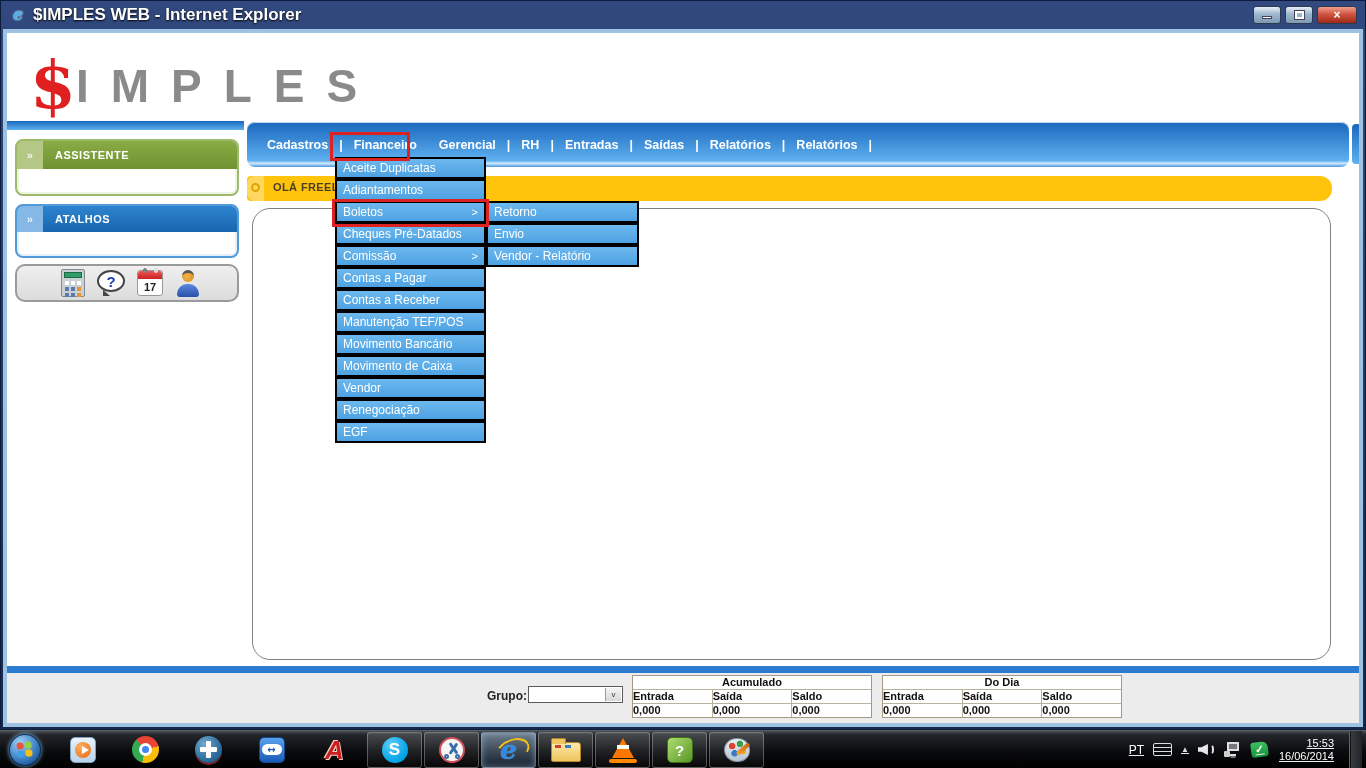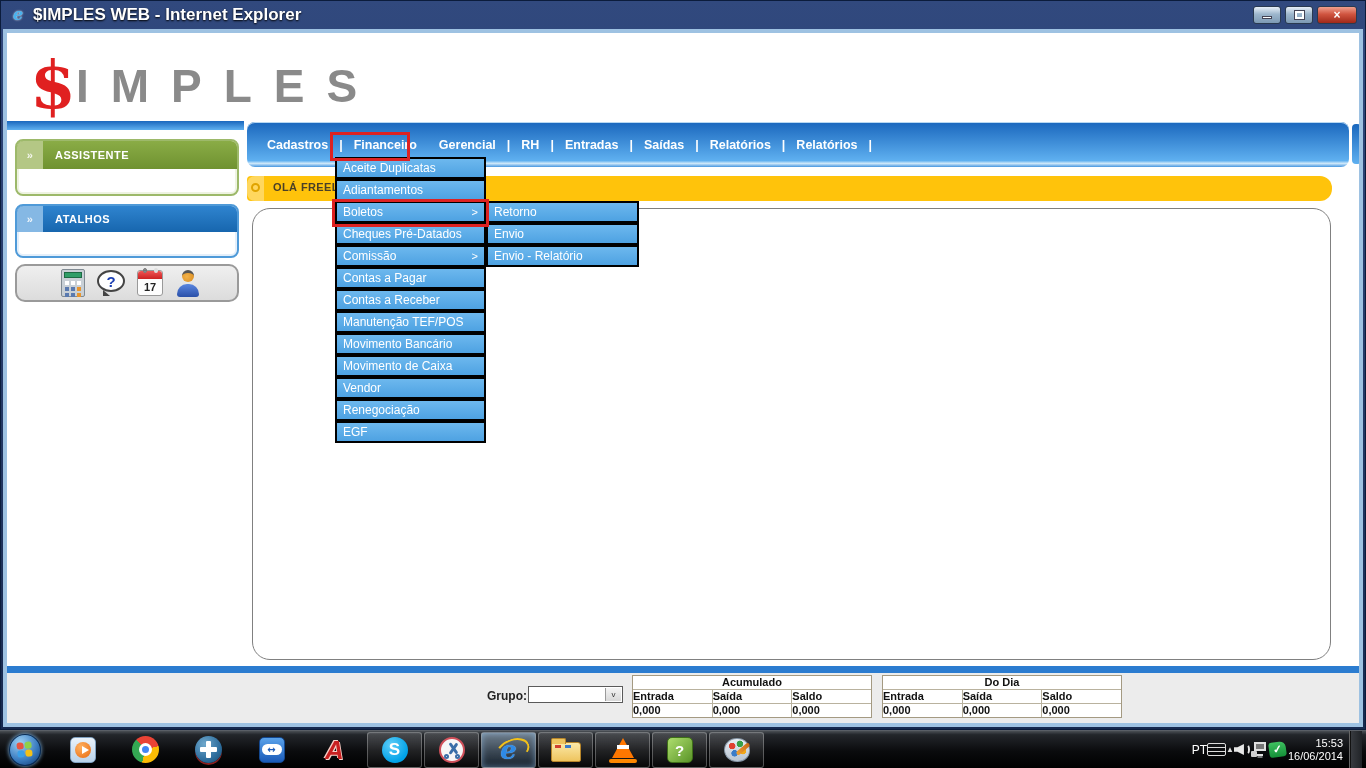--- a/index.html
+++ b/index.html
@@ -181,21 +181,21 @@
             border:1px solid #3f7018; color:#fff; font:bold 15px/26px "Liberation Sans",sans-serif; text-align:center; }
   .palette { position:relative; width:26px; height:24px; border-radius:50% 50% 48% 52%;
              background:radial-gradient(circle at 30% 32%, #e04030 3px, transparent 3.5px),
                         radial-gradient(circle at 62% 22%, #38a048 3px, transparent 3.5px),
                         radial-gradient(circle at 75% 55%, #f0a818 3px, transparent 3.5px),
                         radial-gradient(circle at 40% 65%, #3a7cc8 3px, transparent 3.5px),
                         linear-gradient(#e8eef4,#b8c4d0); border:1px solid #8898a8; }
   .palette .brush { position:absolute; right:-2px; top:8px; width:16px; height:4px; background:linear-gradient(90deg,#f0a030,#c86818);
                     border-radius:2px; transform:rotate(-40deg); }
 
-  .tray { margin-left:auto; display:flex; align-items:center; padding-right:4px; color:#eee; }
+  .tray { margin-left:auto; display:flex; align-items:center; gap:9px; padding-right:4px; color:#eee;text-decoration:underline; }
   .tray-lang { font-size:12px; color:#fff; }
   .kbd { width:19px; height:13px; border:1.5px solid #ddd; border-radius:2px;
          background:linear-gradient(transparent 3px, #ddd 3px, #ddd 4.5px, transparent 4.5px, transparent 7px, #ddd 7px, #ddd 8.5px, transparent 8.5px); }
   .uparrow { font-size:8px; color:#ddd; }
   .speaker { position:relative; width:17px; height:15px; }
   .speaker .body { position:absolute; left:0; top:2px; width:10px; height:11px; background:#e8e8e8;
                    clip-path:polygon(0 30%, 35% 30%, 100% 0, 100% 100%, 35% 70%, 0 70%); }
   .speaker .wave { position:absolute; right:1px; top:2px; width:7px; height:11px;
                    border:2px solid #e8e8e8; border-left:none; border-top-color:transparent; border-bottom-color:transparent;
                    border-radius:50%; }
@@ -313,21 +313,21 @@
           <div class="dd-item"><span>Movimento Bancário</span></div>
           <div class="dd-item"><span>Movimento de Caixa</span></div>
           <div class="dd-item"><span>Vendor</span></div>
           <div class="dd-item"><span>Renegociação</span></div>
           <div class="dd-item"><span>EGF</span></div>
         </div>
 
         <div class="submenu">
           <div class="dd-item"><span>Retorno</span></div>
           <div class="dd-item"><span>Envio</span></div>
-          <div class="dd-item"><span>Envio - Relatório</span></div>
+          <div class="dd-item"><span>Vendor - Relatório</span></div>
         </div>
 
         <div class="annot annot-fin"></div>
         <div class="annot annot-bol"></div>
 
         <div class="strip-blue-bottom"></div>
         <div class="footer">
           <span class="grupo-label">Grupo:</span>
           <span class="grupo-select">
             <span class="arrowbox">v</span>

